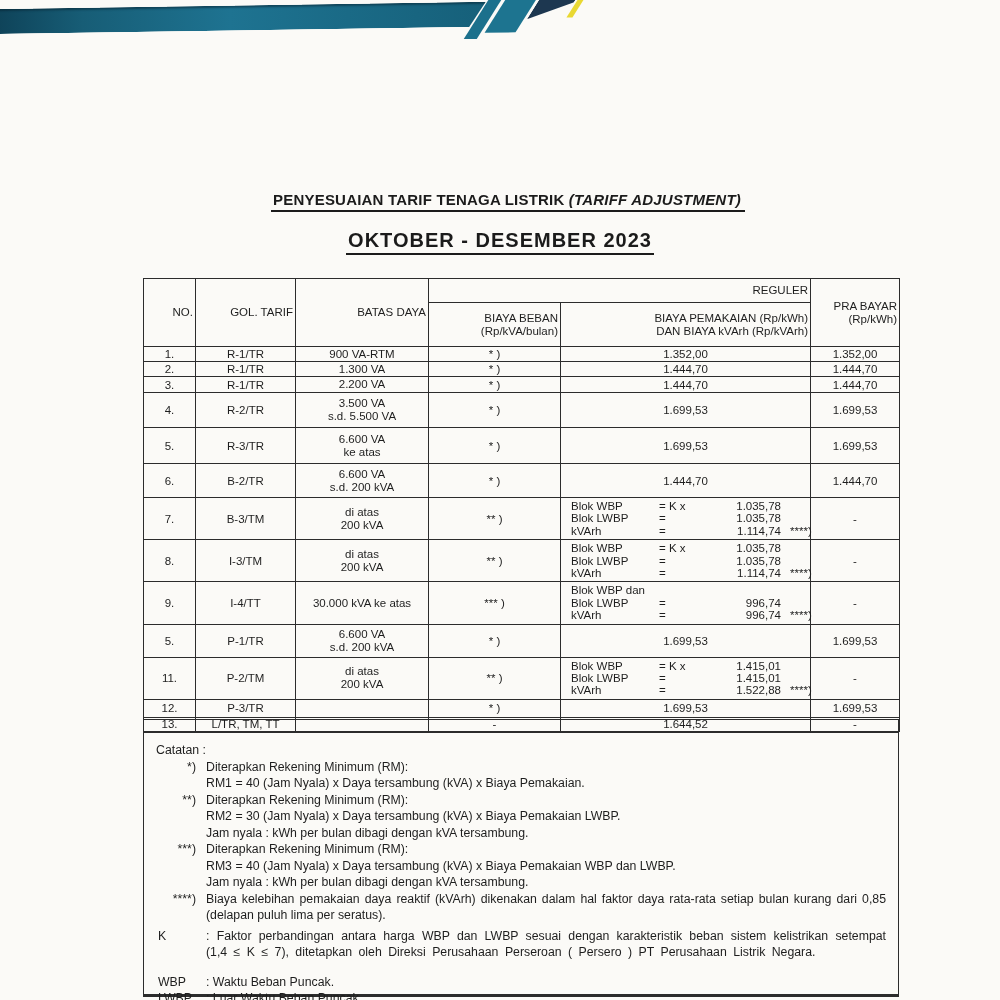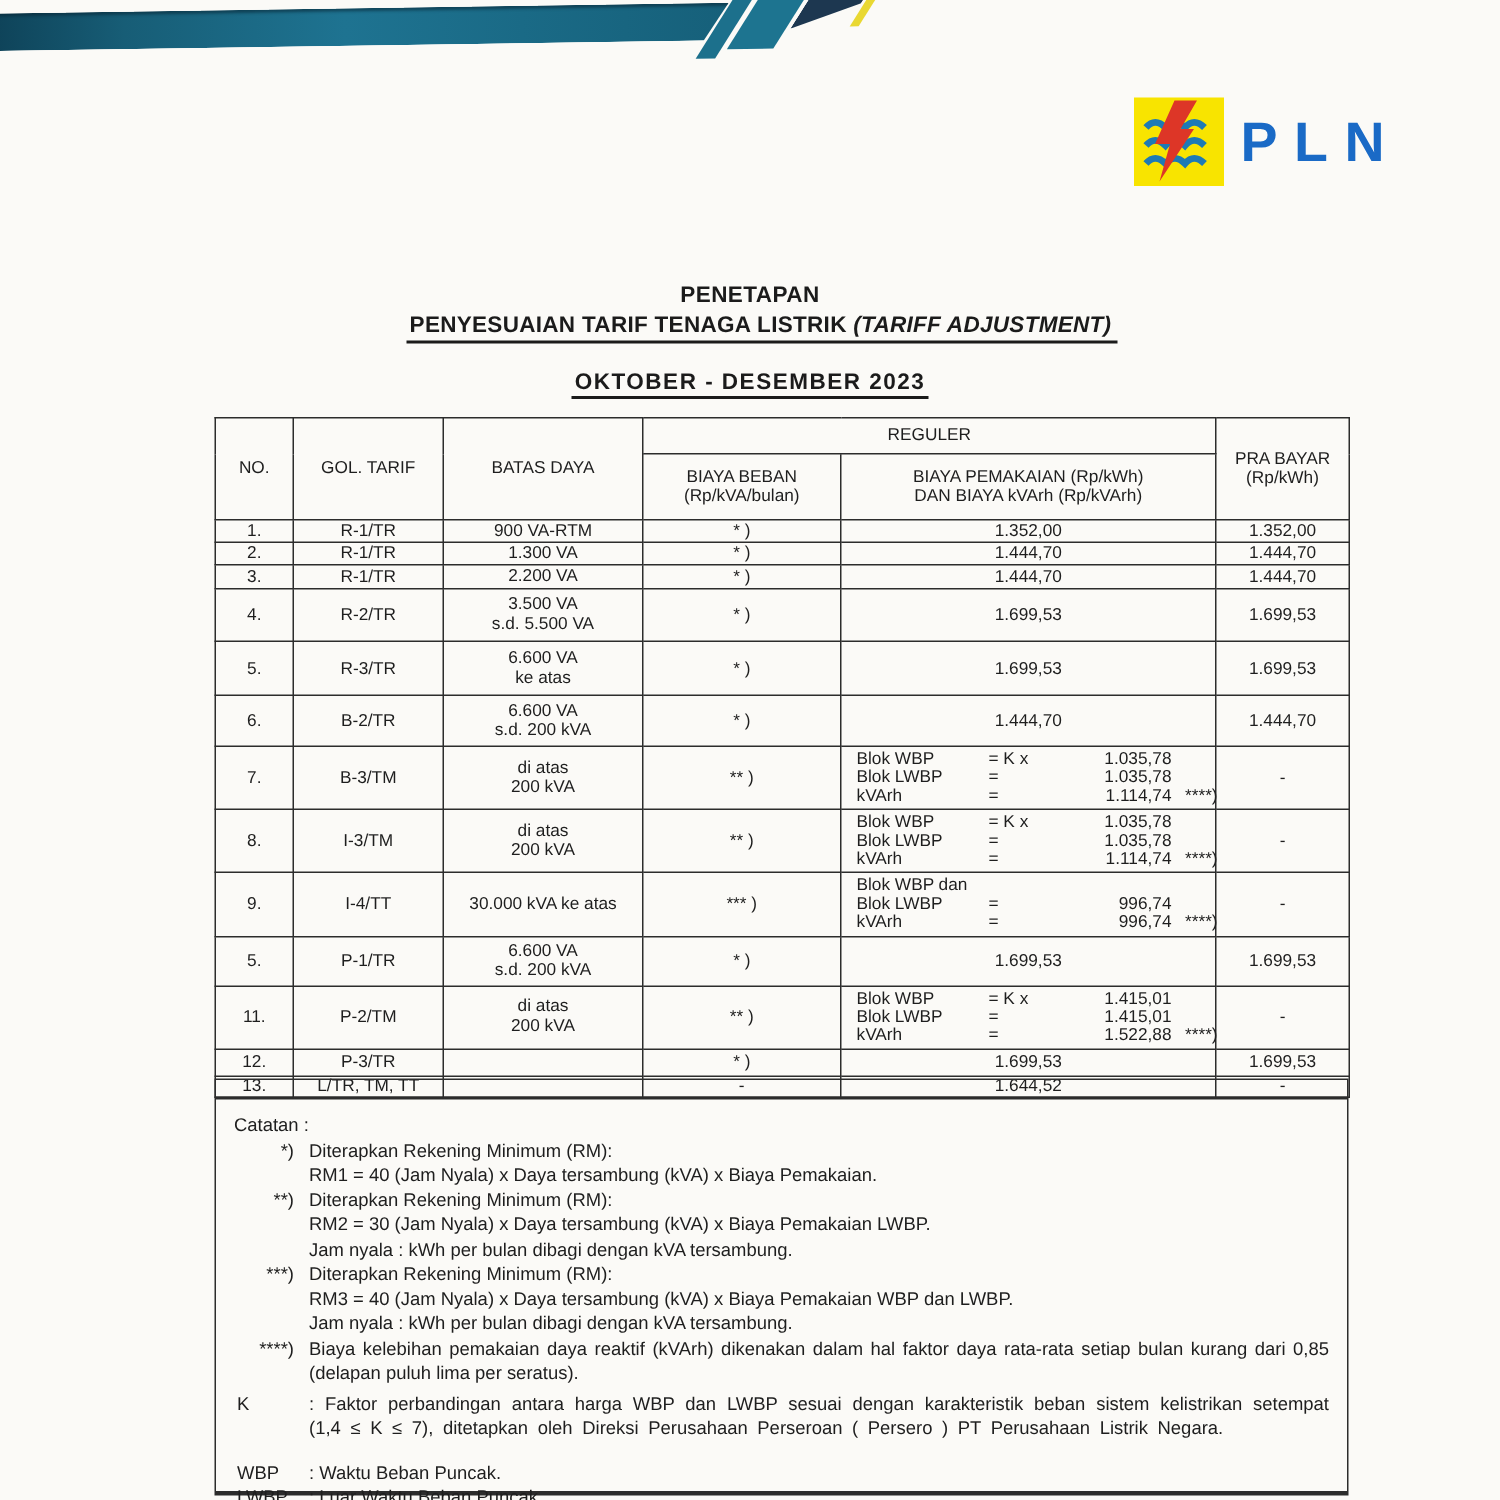--- a/index.html
+++ b/index.html
@@ -24,32 +24,32 @@
   .slash-yellow{left:582px;top:2px;width:6px;height:24px;background:#e9d832;}
   
   .logo{position:absolute;left:756px;top:65px;display:flex;align-items:center;}
   .logo-mark{width:60px;height:59px;background:#f8e400;position:relative;flex:none;}
   .logo-text{margin-left:11px;font-size:37px;font-weight:bold;color:#1a6ac6;letter-spacing:11px;line-height:1;}
   
   .titles{position:absolute;left:0;top:188px;width:1000px;text-align:center;color:#1b1b1b;}
   .t1{font-size:15px;font-weight:bold;letter-spacing:.3px;}
   .t2{margin-top:3px;font-size:15px;font-weight:bold;letter-spacing:.2px;padding-left:16px;}
   .t2 .u{display:inline-block;border-bottom:2px solid #1b1b1b;padding:0 4px 2px 2px;}
-  .t3{margin-top:17px;font-size:15px;font-weight:bold;letter-spacing:1px;}
+  .t3{margin-top:17px;font-size:20px;font-weight:bold;letter-spacing:1px;}
   .t3 .u{display:inline-block;border-bottom:2px solid #1b1b1b;padding:0 2px 1px 2px;}
   
   table.tariff{
     position:absolute;left:143px;top:278px;width:756px;
     border-collapse:collapse;table-layout:fixed;
     font-size:11.5px;color:#1e1e1e;
   }
   table.tariff th,table.tariff td{border:1.6px solid #2c2c2c;padding:0 2px;vertical-align:middle;font-weight:normal;}
   tr.hr1{height:24px;}
   tr.hr2{height:44px;}
-  th{text-align:center;line-height:13px;}
+  th{text-align:right;line-height:13px;}
   td.c{text-align:center;}
   td.batas{white-space:pre-line;line-height:13px;}
   .blokcell{padding:0;}
   .blok{display:grid;grid-template-columns:88px 56px 66px auto;padding:2px 2px 2px 8px;line-height:12.4px;text-align:left;}
   .blok .bv{text-align:right;}
   .blok .bs{padding-left:9px;}
   
   .strip{position:absolute;left:143px;top:719px;width:756px;height:13px;border:1.6px solid #2c2c2c;box-sizing:border-box;}
   .notes{
     position:absolute;left:143px;top:732px;width:756px;height:265px;box-sizing:border-box;
@@ -73,34 +73,22 @@
 <div class="page">
 
   <div class="banner">
     <div class="bar-main"></div>
     <div class="slash slash-thin"></div>
     <div class="slash slash-wide"></div>
     <div class="slash slash-navy"></div>
     <div class="slash slash-yellow"></div>
   </div>
 
-  <div class="logo">
-    <div class="logo-mark">
-      <svg width="60" height="59" viewBox="0 0 60 59">
-        <path d="M8 20 q6 -7 13 0 q6 -7 13 0 q6 -7 13 0" fill="none" stroke="#1d7ab5" stroke-width="4.5"></path>
-        <path d="M8 32 q6 -7 13 0 q6 -7 13 0 q6 -7 13 0" fill="none" stroke="#1d7ab5" stroke-width="4.5"></path>
-        <path d="M8 44 q6 -7 13 0 q6 -7 13 0 q6 -7 13 0" fill="none" stroke="#1d7ab5" stroke-width="4.5"></path>
-        <polygon points="36,2 42,2 31,21 40,21 17,56 24,31 14,31 27,2" fill="#dd3627"></polygon>
-      </svg>
-    </div>
-    <div class="logo-text">PLN</div>
-  </div>
 
   <div class="titles">
-    <div class="t1">PENETAPAN</div>
     <div class="t2"><span class="u"><span>PENYESUAIAN TARIF TENAGA LISTRIK </span><i>(TARIFF ADJUSTMENT)</i></span></div>
     <div class="t3"><span class="u">OKTOBER - DESEMBER 2023</span></div>
   </div>
 
   <table class="tariff">
     <colgroup>
       <col style="width:52px">
         <col style="width:100px">
         <col style="width:133px">
       <col style="width:132px">

